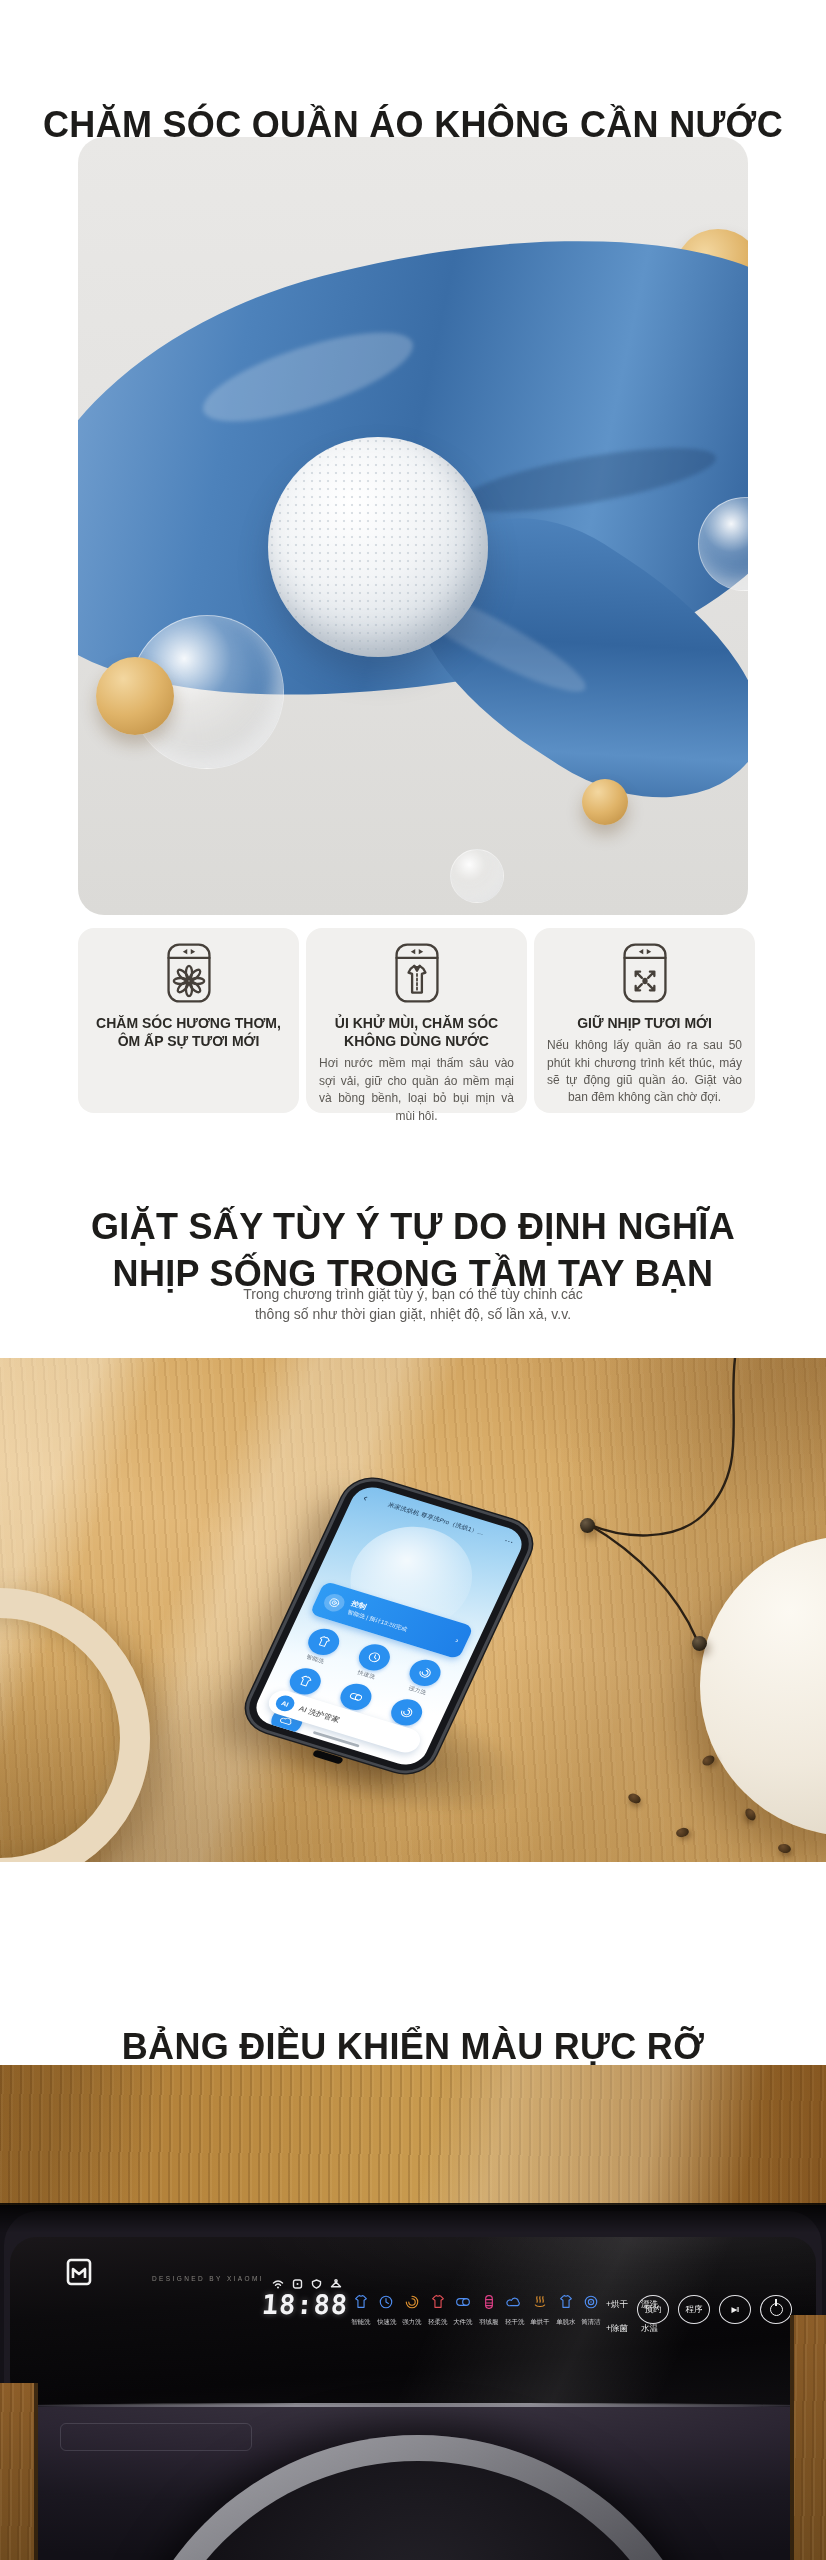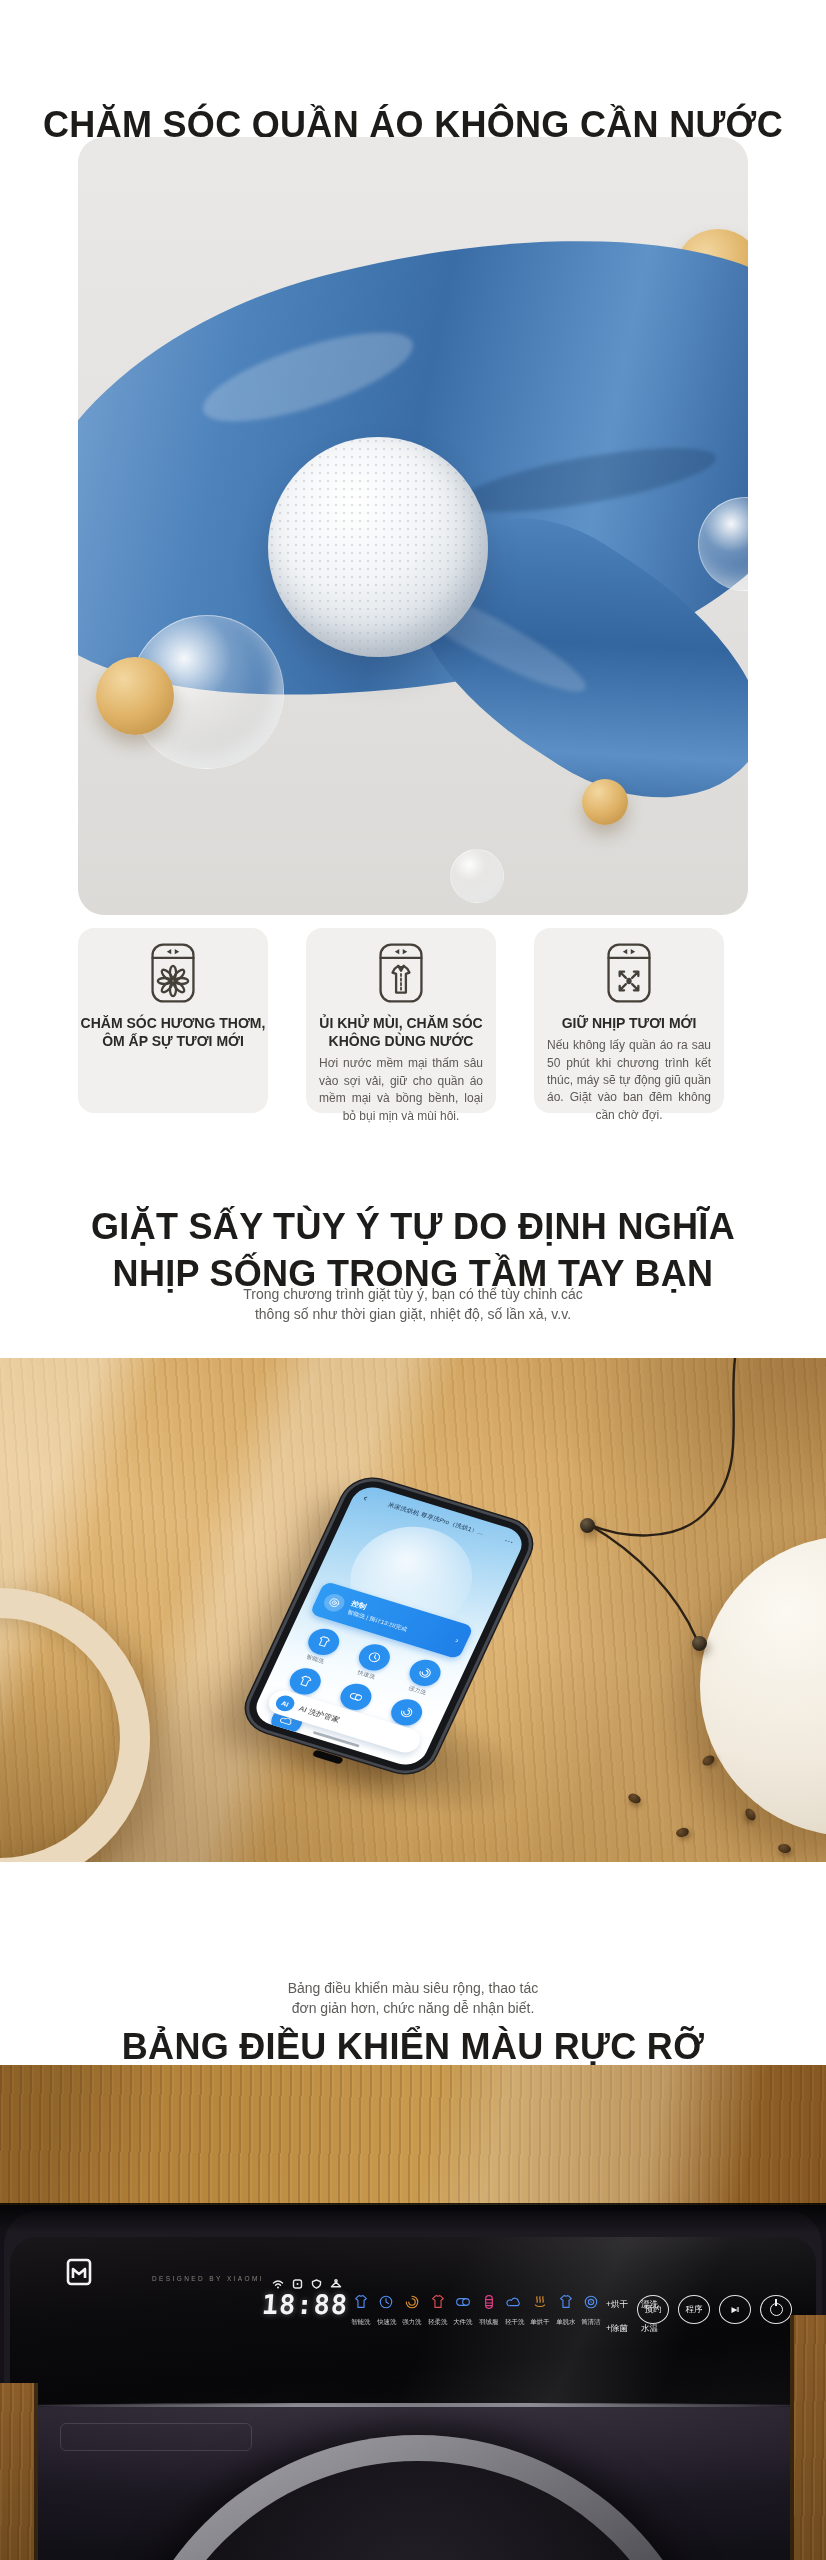--- a/index.html
+++ b/index.html
@@ -43,21 +43,21 @@
   .b3{left:620px;top:360px;width:92px;height:92px;}
   .b4{left:372px;top:712px;width:52px;height:52px;}
   .tan{position:absolute;border-radius:50%;
         background:radial-gradient(circle at 35% 28%,#f3d7a0 0%,#e0b469 48%,#bb8a3e 100%);
         box-shadow:0 10px 16px rgba(90,60,20,.25);}
   .t1{left:18px;top:520px;width:78px;height:78px;}
   .t2{left:596px;top:92px;width:88px;height:88px;}
   .t3{left:504px;top:642px;width:46px;height:46px;}
 
   
-  .card{position:absolute;top:928px;width:190px;height:185px;border-radius:16px;background:#f1f0ee;text-align:center;}
+  .card{position:absolute;top:928px;width:221px;height:185px;border-radius:16px;background:#f1f0ee;text-align:center;}
   #card0{left:78px;} #card1{left:306px;} #card2{left:534px;}
   .cicon{margin-top:13px;}
   .ctitle{font-size:14px;font-weight:700;color:#2c2a26;line-height:1.3;margin-top:5px;white-space:pre-line;}
   .cbody{font-size:12px;color:#5c5954;line-height:1.45;margin:5px 13px 0 13px;
          text-align:justify;text-align-last:center;}
 
   
   .photo1{position:absolute;left:0;top:1358px;width:826px;height:504px;overflow:hidden;
         background:linear-gradient(18deg,#c3954f 0%,#d5a965 28%,#e2b878 52%,#d8ac68 74%,#cb9d5b 100%);}
   .grain1{position:absolute;inset:0;
@@ -382,22 +382,20 @@
           <span class="aico">AI</span>
           <span class="ailabel">AI 洗护管家</span>
         </div>
         <div class="homebar"></div>
       </div>
       <div class="port"></div>
     </div>
   </div>
 
   <div class="h1" id="title3">BẢNG ĐIỀU KHIỂN MÀU RỰC RỠ</div>
-  <div class="sub" id="sub3">Bảng điều khiển màu siêu rộng, thao tác
-đơn giản hơn, chức năng dễ nhận biết.</div>
 
   <div class="photo2">
     <div class="counter">
       <div class="grain2"></div>
       <div class="light2"></div>
     </div>
     <div class="counter-shadow"></div>
 
     <div class="machine">
       <div class="panel">

